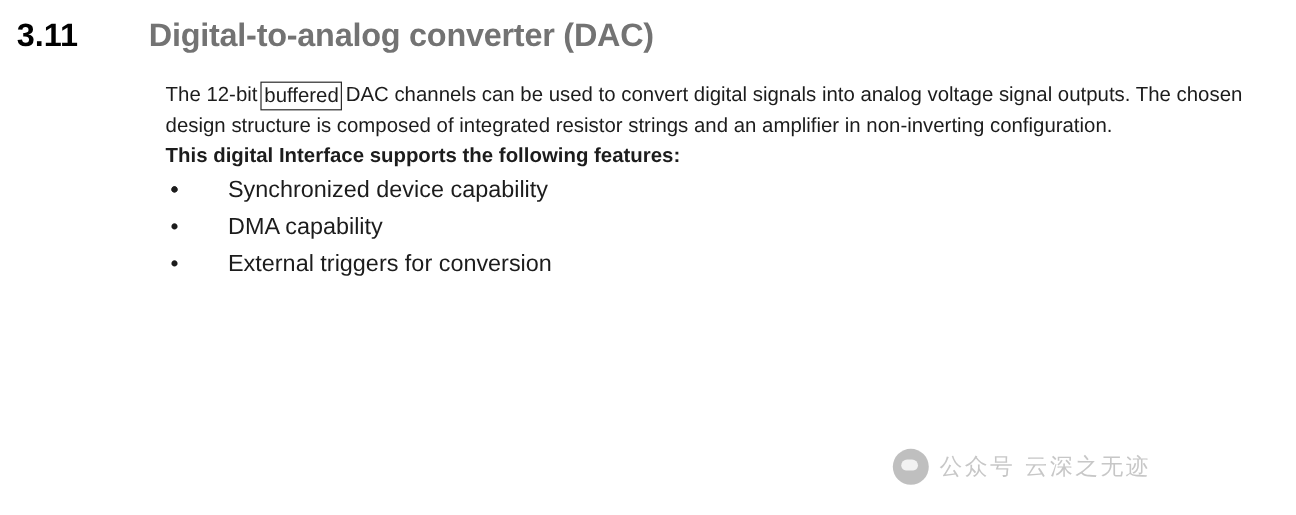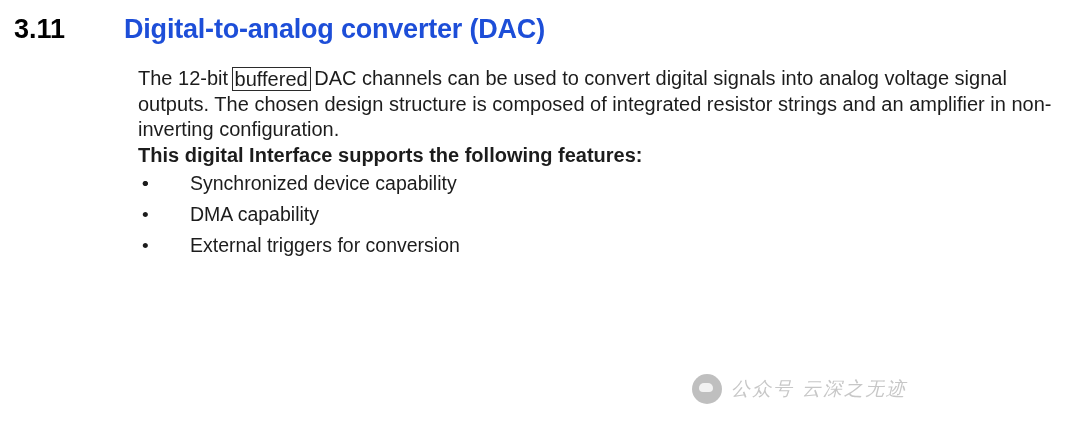--- a/index.html
+++ b/index.html
@@ -36,34 +36,34 @@
     box-sizing: border-box;
     font-size: 27px;
     font-weight: bold;
     line-height: 34px;
     color: #000;
   }
   .heading-title {
     font-size: 27px;
     font-weight: bold;
     line-height: 34px;
-    color: #1d4ed8;
+    color: #737373;
     letter-spacing: -0.2px;
   }
 
   .body-col {
     position: absolute;
     left: 138px;
     top: 66px;
     width: 930px;
   }
 
   p.para {
     margin: 0 0 0 0;
-    font-size: 20px;
+    font-size: 17px;
     line-height: 25.5px;
     color: #1c1c1c;
   }
 
   .para-1 { margin-bottom: 18px; }
   .para-2 { margin-bottom: 14px; font-weight: bold; }
 
   ul.features {
     list-style: none;
     margin: 0 0 16px 0;
@@ -91,27 +91,26 @@
     padding: 0 2px;
     margin: 0 -2px;
     line-height: 22px;
     position: relative;
     top: 1px;
   }
 
   
   .watermark {
     position: absolute;
-    left: 692px;
+    left: 744px;
     top: 374px;
     display: flex;
     align-items: center;
     opacity: 0.55;
     pointer-events: none;
-    font-style: italic;
   }
   .wm-logo {
     width: 30px;
     height: 30px;
     border-radius: 50%;
     background: #8c8c8c;
     position: relative;
     margin-right: 9px;
     flex: none;
   }

